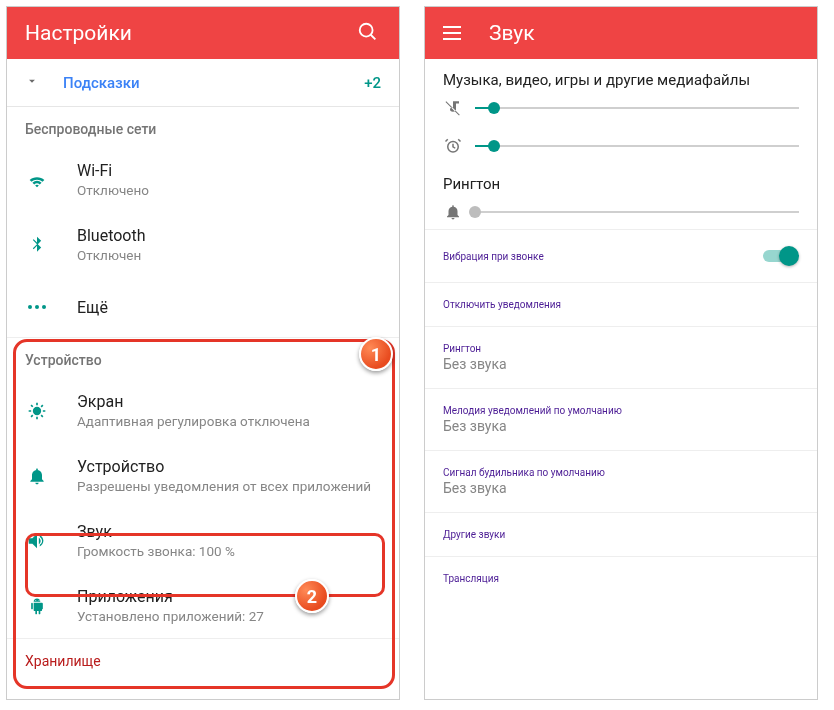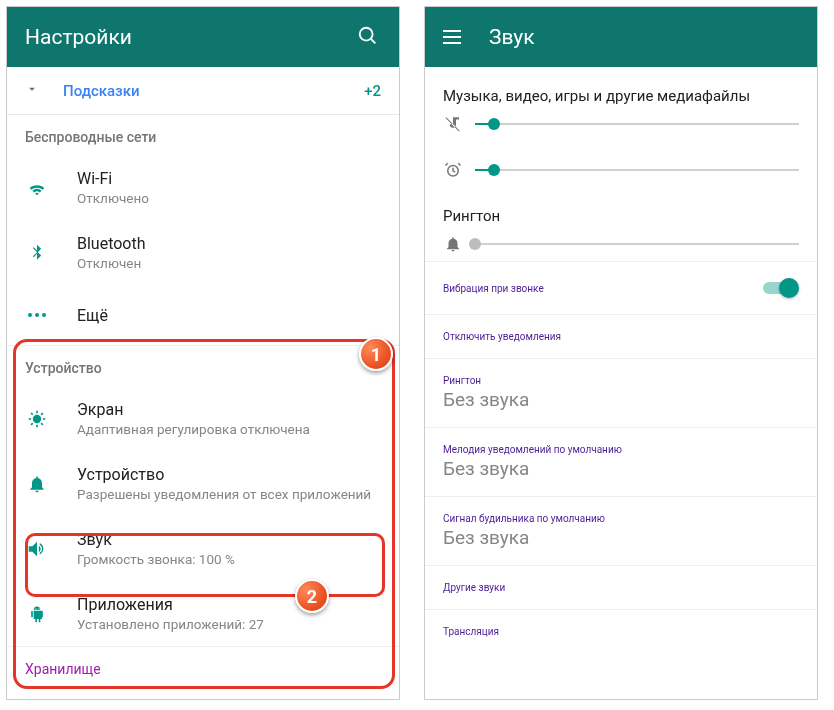--- a/index.html
+++ b/index.html
@@ -20,23 +20,23 @@
   border: 1px solid #ccc;
   background: #fff;
   overflow: hidden;
   position: relative;
 }
 .panel-left { width: 394px; height: 694px; }
 .panel-right { width: 394px; height: 694px; }
 
 
 .header {
-  background: #0f766e;
+  background: #ef4444;
   color: #fff;
-  height: 60px;
+  height: 52px;
   display: flex;
   align-items: center;
   padding: 0 18px;
 }
 .header-title { font-size: 21px; flex: 1; font-weight: 400; }
 .header-icon { width: 24px; height: 24px; color: #fff; }
 .hamburger { margin-right: 28px; display: flex; flex-direction: column; gap: 4px; }
 .hamburger span { display: block; width: 18px; height: 2px; background: #fff; }
 
 
@@ -72,21 +72,21 @@
   justify-content: center;
   align-items: center;
   color: #009688;
   margin-right: 28px;
 }
 .item-text { flex: 1; }
 .item-title { font-size: 16px; color: #212121; }
 .item-subtitle { font-size: 13.5px; color: #868686; margin-top: 2px; }
 
 
-.slider-block { padding: 20px 18px 8px; }
+.slider-block { padding: 12px 18px 8px; }
 .slider-label { font-size: 15px; color: #212121; margin-bottom: 10px; }
 .slider-row { display: flex; align-items: center; gap: 12px; }
 .slider-icon { color: #757575; width: 20px; display: flex; justify-content: center; }
 .slider-track {
   position: relative;
   flex: 1;
   height: 2px;
   background: #cfcfcf;
 }
 .slider-fill {
@@ -107,21 +107,21 @@
 
 .ritem {
   padding: 16px 18px;
   border-top: 1px solid #eee;
   display: flex;
   align-items: center;
 }
 .ritem:first-of-type { border-top: none; }
 .ritem-text { flex: 1; }
 .ritem-title { font-size: 10px; color: #4c1d95; }
-.ritem-sub { font-size: 19px; color: #868686; margin-top: 2px; }
+.ritem-sub { font-size: 14px; color: #868686; margin-top: 2px; }
 
 
 .switch {
   width: 36px; height: 20px; position: relative;
 }
 .switch-track {
   position: absolute; top: 4px; left: 0;
   width: 34px; height: 12px; border-radius: 6px;
   background: #97d6cf;
 }
@@ -150,21 +150,21 @@
   width: 34px; height: 34px;
   border-radius: 50%;
   background: radial-gradient(circle at 30% 30%, #ff8a56, #e84b1f 70%);
   border: 2px solid #fff;
   box-shadow: 0 2px 4px rgba(0,0,0,0.4);
   display: flex; align-items: center; justify-content: center;
   color: #fff; font-weight: 700; font-size: 18px;
   pointer-events: none;
 }
 .divider { height: 1px; background: #eee; }
-.cutoff { color:#a21caf; font-size:14px; padding: 14px 18px 0; }
+.cutoff { color:#b91c1c; font-size:14px; padding: 14px 18px 0; }
 </style>
 </head>
 <body>
 
 <div class="container">
 
   <div class="panel panel-left">
     <div class="header">
       <div class="header-title">Настройки</div>
       <div class="header-icon">

